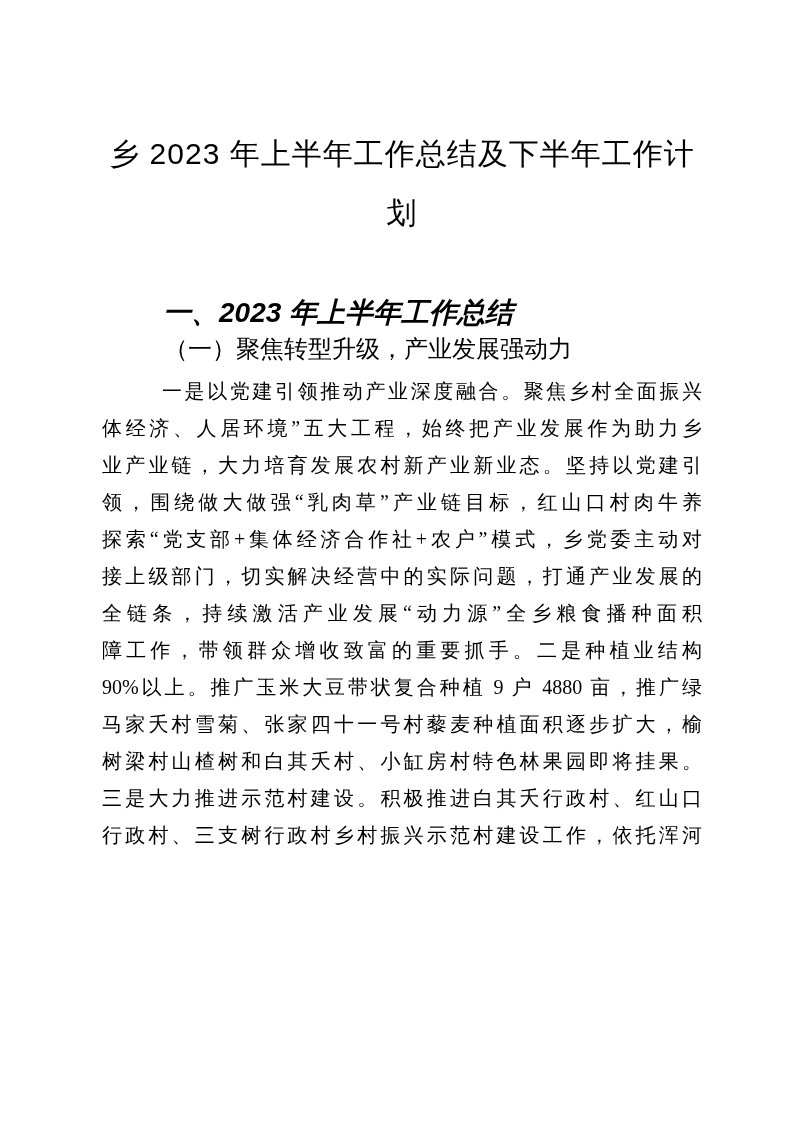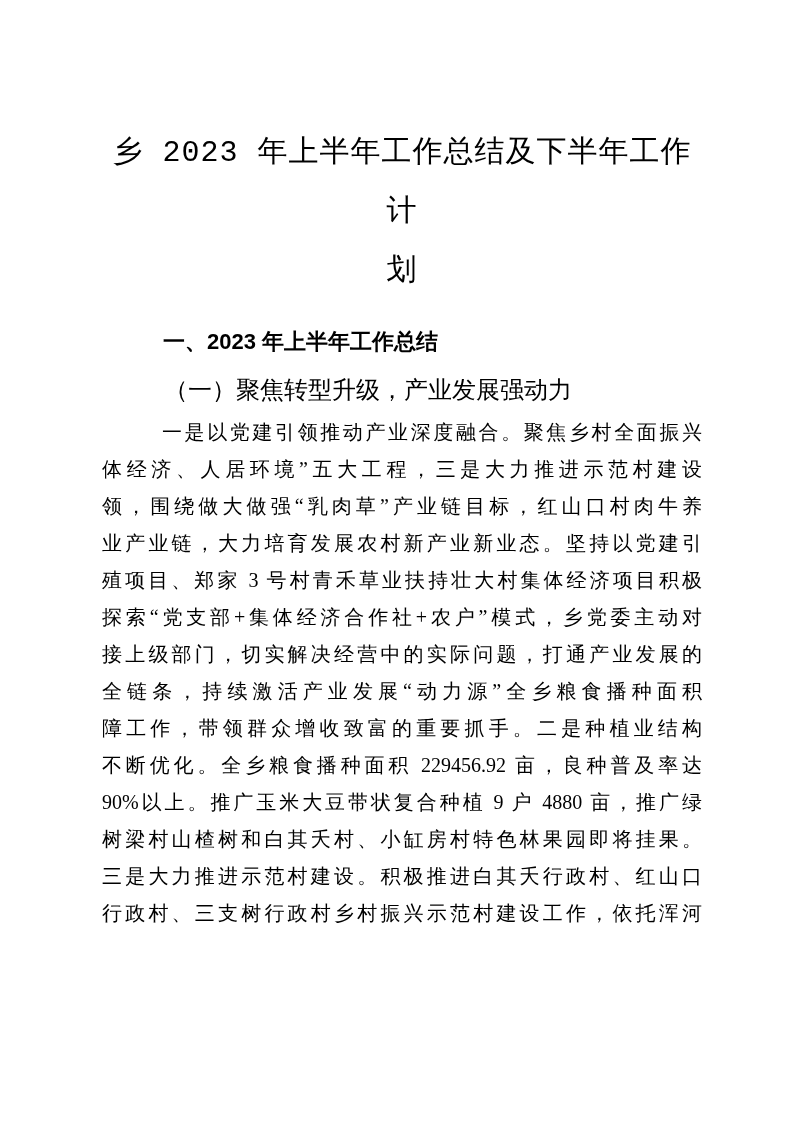--- a/index.html
+++ b/index.html
@@ -20,32 +20,33 @@
     top: 0;
     width: 600px;
   }
   .doc-title {
     margin-top: 124px;
     font-size: 30px;
     line-height: 59px;
     font-weight: 500;
     text-align: center;
     letter-spacing: 1px;
-    font-family: Liberation Mono, monospace;
+    font-family: Liberation Sans, sans-serif;
   }
   .sec-heading {
-    margin-top: 26px;
+    margin-top: 56px;
     padding-left: 61px;
-    font-size: 22px;
+    font-size: 28px;
     line-height: 30px;
     font-weight: bold;
     font-family: "Liberation Sans", sans-serif;
+    font-style: italic;
   }
   .sub-heading {
-    margin-top: 17px;
+    margin-top: 5px;
     padding-left: 62px;
     font-size: 24px;
     line-height: 32px;
     font-weight: normal;
     font-family: "Liberation Serif", serif;
   }
   .para {
     margin-top: 8px;
   }
   .para .line {
@@ -71,29 +72,28 @@
       <div>乡 2023 年上半年工作总结及下半年工作计</div>
       <div>划</div>
     </div>
 
     <div class="sec-heading">一、2023 年上半年工作总结</div>
 
     <div class="sub-heading">（一）聚焦转型升级，产业发展强动力</div>
 
     <div class="para">
       <div class="line first">一是以党建引领推动产业深度融合。聚焦乡村全面振兴</div>
-      <div class="line">体经济、人居环境”五大工程，三是大力推进示范村建设</div>
+      <div class="line">体经济、人居环境”五大工程，始终把产业发展作为助力乡</div>
+      <div class="line">业产业链，大力培育发展农村新产业新业态。坚持以党建引</div>
       <div class="line">领，围绕做大做强“乳肉草”产业链目标，红山口村肉牛养</div>
-      <div class="line">业产业链，大力培育发展农村新产业新业态。坚持以党建引</div>
-      <div class="line">殖项目、郑家 3 号村青禾草业扶持壮大村集体经济项目积极</div>
       <div class="line">探索“党支部+集体经济合作社+农户”模式，乡党委主动对</div>
       <div class="line">接上级部门，切实解决经营中的实际问题，打通产业发展的</div>
       <div class="line">全链条，持续激活产业发展“动力源”全乡粮食播种面积</div>
       <div class="line">障工作，带领群众增收致富的重要抓手。二是种植业结构</div>
-      <div class="line">不断优化。全乡粮食播种面积 229456.92 亩，良种普及率达</div>
       <div class="line">90%以上。推广玉米大豆带状复合种植 9 户 4880 亩，推广绿</div>
+      <div class="line">马家夭村雪菊、张家四十一号村藜麦种植面积逐步扩大，榆</div>
       <div class="line">树梁村山楂树和白其夭村、小缸房村特色林果园即将挂果。</div>
       <div class="line">三是大力推进示范村建设。积极推进白其夭行政村、红山口</div>
       <div class="line">行政村、三支树行政村乡村振兴示范村建设工作，依托浑河</div>
     </div>
 
   </div>
 </div>
 
 </body></html>

